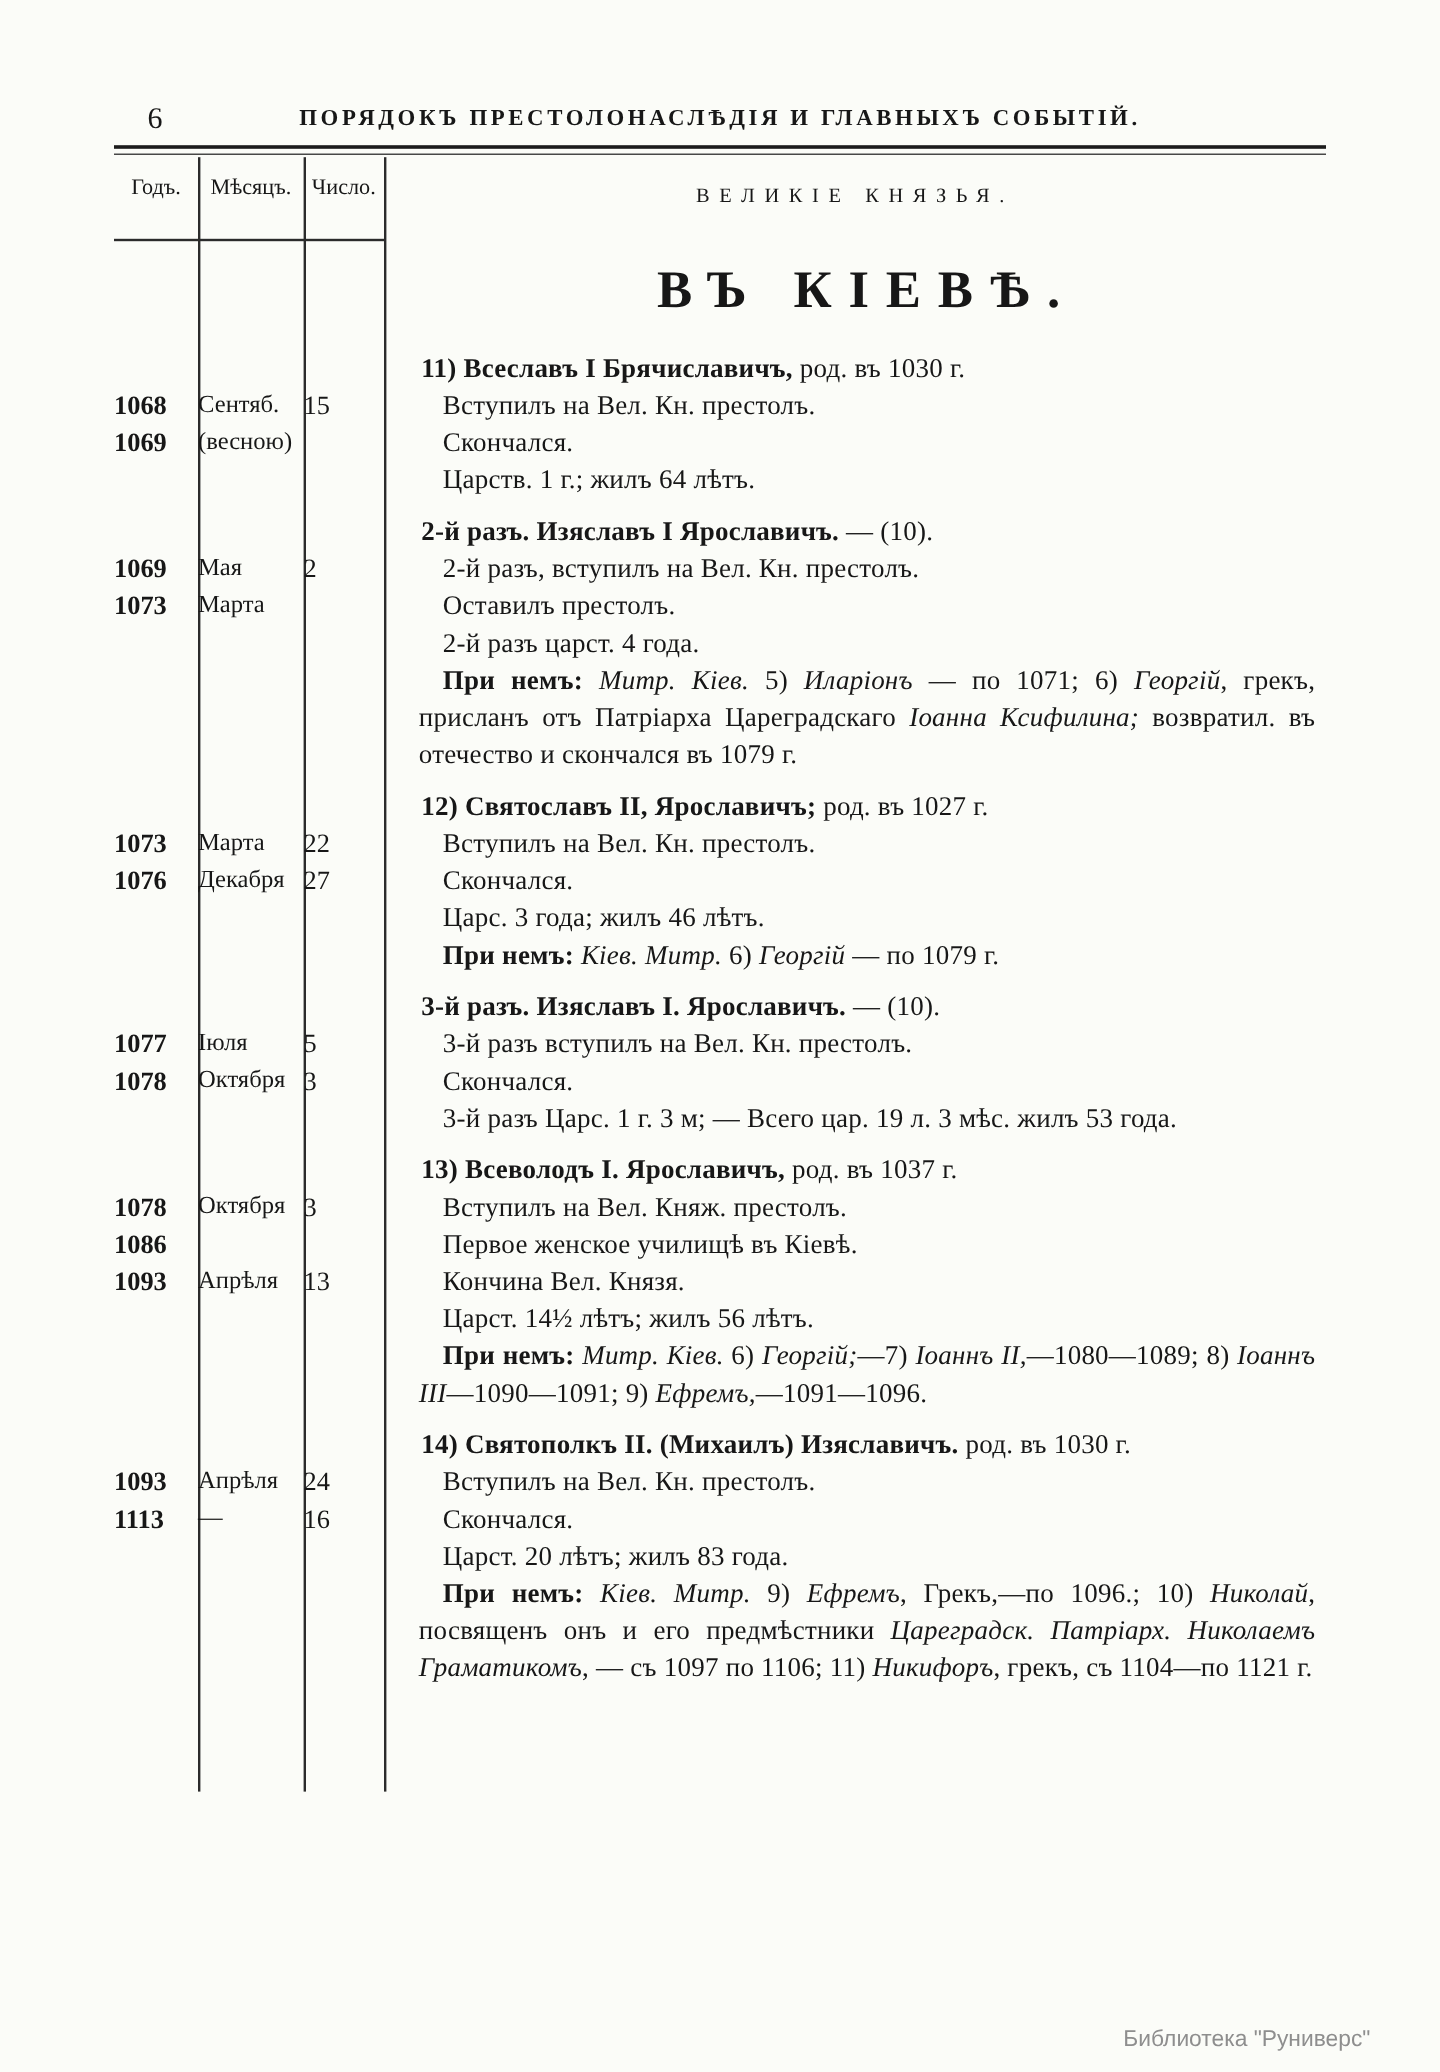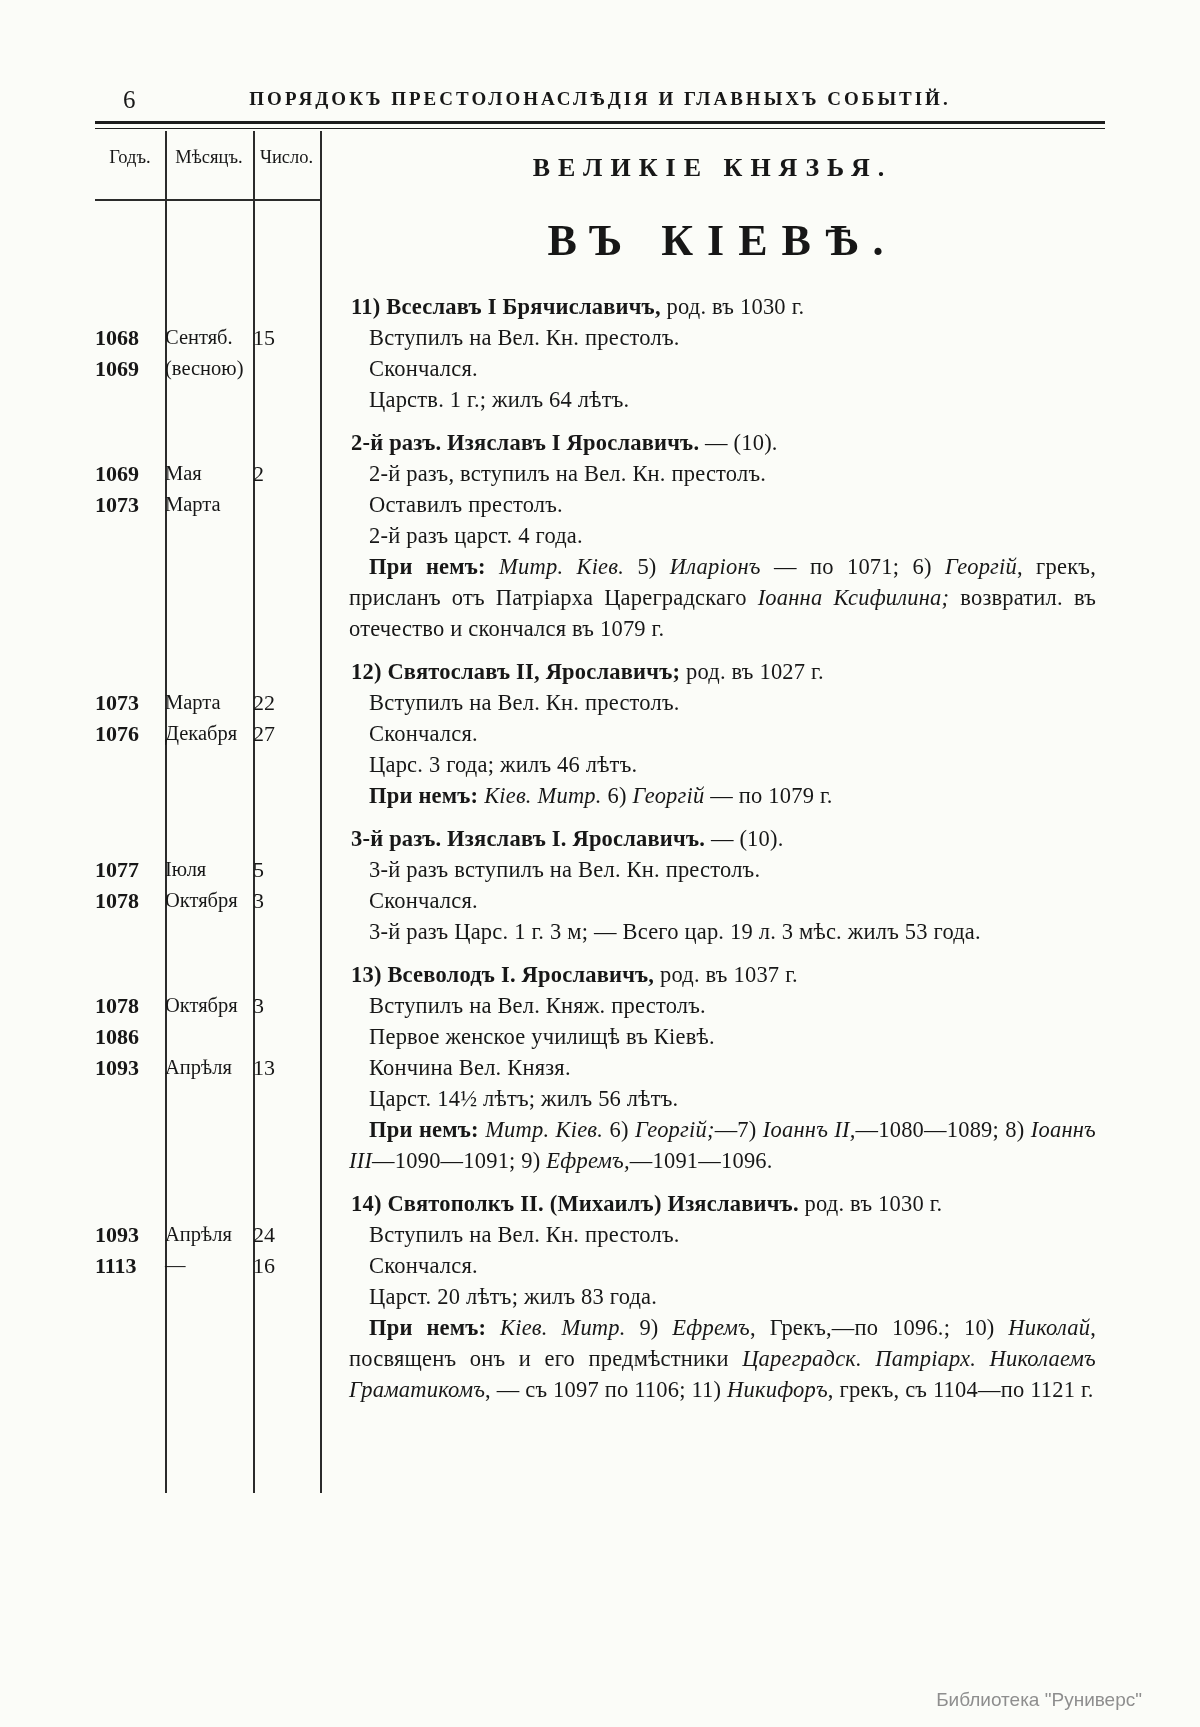--- a/index.html
+++ b/index.html
@@ -18,22 +18,22 @@
     position:absolute; top:121px; left:95px; width:1010px; height:8px;
     border-top:3.5px solid #1c1c1c; border-bottom:1.5px solid #1c1c1c;
   }
   .table { position:absolute; top:131px; left:95px; width:1010px; height:1362px; }
   .vline { position:absolute; top:0; height:100%; width:1.5px; background:#2b2b2b; }
   .v1 { left:70px; } .v2 { left:158px; } .v3 { left:225px; }
   .col-headers { position:absolute; top:16px; left:0; width:225px; display:grid; grid-template-columns:70px 88px 67px; }
   .col-headers span { text-align:center; font-size:18.5px; }
   .header-rule { position:absolute; top:68px; left:0; width:225px; height:1.5px; background:#2b2b2b; }
   .main-head { position:absolute; top:22px; left:225px; right:0; text-align:center; }
-  .section-title { font-size:26px; font-weight:bold; letter-spacing:8px; }
-  .section-subtitle { margin-top:32px; font-size:44px; font-weight:bold; letter-spacing:14px;padding-left:20px; }
+  .section-title { font-size:17px; font-weight:normal; letter-spacing:8px; }
+  .section-subtitle { margin-top:43px; font-size:44px; font-weight:bold; letter-spacing:14px;padding-left:20px; }
   .entries { position:absolute; top:160px; left:0; right:0; }
   .entry { margin-bottom:12px; }
   .line { line-height:31px; font-size:22.5px; letter-spacing:0.2px; }
   .entry-heading { margin-left:225px; padding-left:11px; padding-right:10px; text-indent:20px; }
   .entry-body { display:grid; grid-template-columns:70px 88px 67px 1fr; }
   .cell .dline { line-height:31px; text-align:left; white-space:nowrap; }
   .cell-years .dline { font-size:22px; font-weight:bold; }
   .cell-months .dline { font-size:20.5px; }
   .cell-days .dline { font-size:22px; }
   .cell-main { padding-left:29px; padding-right:9px; }

